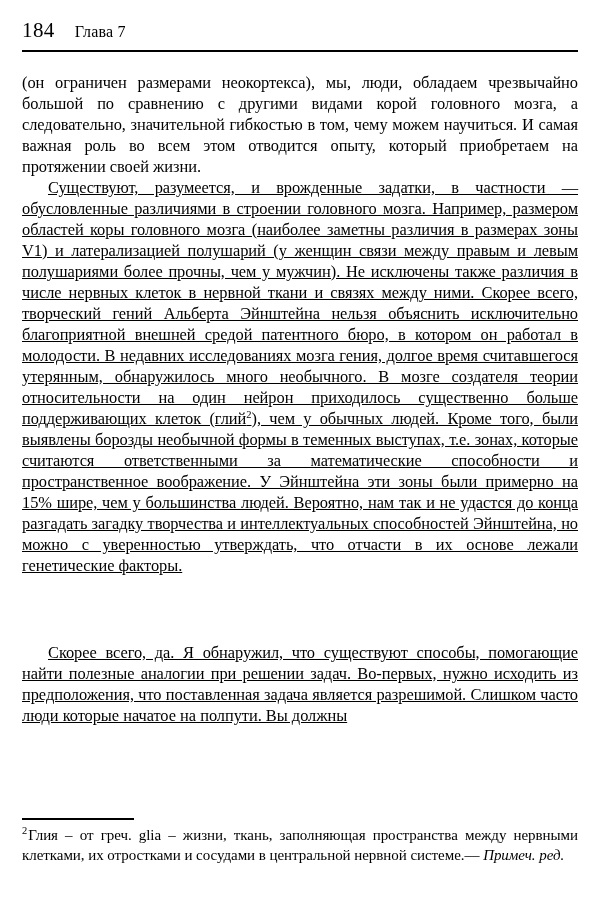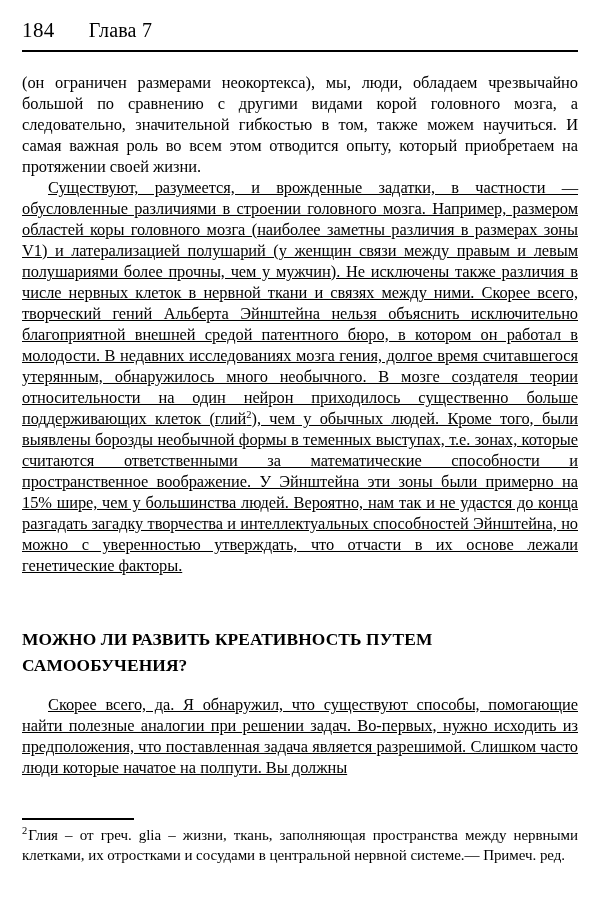--- a/index.html
+++ b/index.html
@@ -19,29 +19,28 @@
   }
 
   
   .runhead {
     position: absolute;
     left: 22px;
     top: 18px;
     width: 556px;
     display: flex;
     align-items: baseline;
-    gap: 28px;
   }
   .runhead-page {
     font-size: 21px;
     letter-spacing: 0.4px;
   }
   .runhead-chapter {
-    font-size: 20px;
-    margin-left: 6px;
+    font-size: 16px;
+    margin-left: 20px;
     letter-spacing: 0.2px;
   }
   .runhead-rule {
     position: absolute;
     left: 22px;
     top: 50px;
     width: 556px;
     height: 2.2px;
     background: #000000;
   }
@@ -107,46 +106,43 @@
     text-align: justify;
     letter-spacing: -0.05px;
   }
   .footnote-text .fnmark {
     font-size: 10.5px;
     vertical-align: super;
     line-height: 0;
     margin-right: 1px;
   }
   .footnote-src {
+    font-style: italic;
   }
 </style>
 </head>
 <body>
 
 <div class="page">
 
   <div class="runhead">
     <span class="runhead-page">184</span>
     <span class="runhead-chapter">Глава 7</span>
   </div>
   <div class="runhead-rule"></div>
 
   <div class="body">
 
-    <p class="para">(он ограничен размерами неокортекса), мы, люди, обладаем чрезвычайно большой по сравнению с другими видами корой головного мозга, а следовательно, значительной гибкостью в том, также можем научиться. И самая важная роль во всем этом отводится опыту, который приобретаем на протяжении своей жизни.</p>
+    <p class="para">(он ограничен размерами неокортекса), мы, люди, обладаем чрезвычайно большой по сравнению с другими видами корой головного мозга, а следовательно, значительной гибкостью в том, чему можем научиться. И самая важная роль во всем этом отводится опыту, который приобретаем на протяжении своей жизни.</p>
 
     <p class="para indent"><span>Существуют, разумеется, и врожденные задатки, в частности — обусловленные различиями в строении головного мозга. Например, размером областей коры головного мозга (наиболее заметны различия в размерах зоны V1) и латерализацией полушарий (у женщин связи между правым и левым полушариями более прочны, чем у мужчин). Не исключены также различия в числе нервных клеток в нервной ткани и связях между ними. Скорее всего, творческий гений Альберта Эйнштейна нельзя объяснить исключительно благоприятной внешней средой патентного бюро, в котором он работал в молодости. В недавних исследованиях мозга гения, долгое время считавшегося утерянным, обнаружилось много необычного. В мозге создателя теории относительности на один нейрон приходилось существенно больше поддерживающих клеток (глий</span><sup class="fnref">2</sup><span>), чем у обычных людей. Кроме того, были выявлены борозды необычной формы в теменных выступах, т.е. зонах, которые считаются ответственными за математические способности и пространственное воображение. У Эйнштейна эти зоны были примерно на 15% шире, чем у большинства людей. Вероятно, нам так и не удастся до конца разгадать загадку творчества и интеллектуальных способностей Эйнштейна, но можно с уверенностью утверждать, что отчасти в их основе лежали генетические факторы.</span></p>
 
 
     <div class="gap-before-heading"></div>
 
-    <h2 class="section-heading">
-      <span>МОЖНО ЛИ РАЗВИТЬ КРЕАТИВНОСТЬ ПУТЕМ</span><br>
-      <span>САМООБУЧЕНИЯ?</span>
-    </h2>
 
     <div class="gap-after-heading"></div>
 
     <p class="para indent">Скорее всего, да. Я обнаружил, что существуют способы, помогающие найти полезные аналогии при решении задач. Во-первых, нужно исходить из предположения, что поставленная задача является разрешимой. Слишком часто люди которые начатое на полпути. Вы должны</p>
   </div>
 
   <div class="footnote">
     <div class="footnote-rule"></div>
     <p class="footnote-text"><span class="fnmark">2</span><span>Глия – от греч. glia – жизни, ткань, заполняющая пространства между нервными клетками, их отростками и сосудами в центральной нервной системе.— </span><span class="footnote-src">Примеч. ред.</span></p>
   </div>

